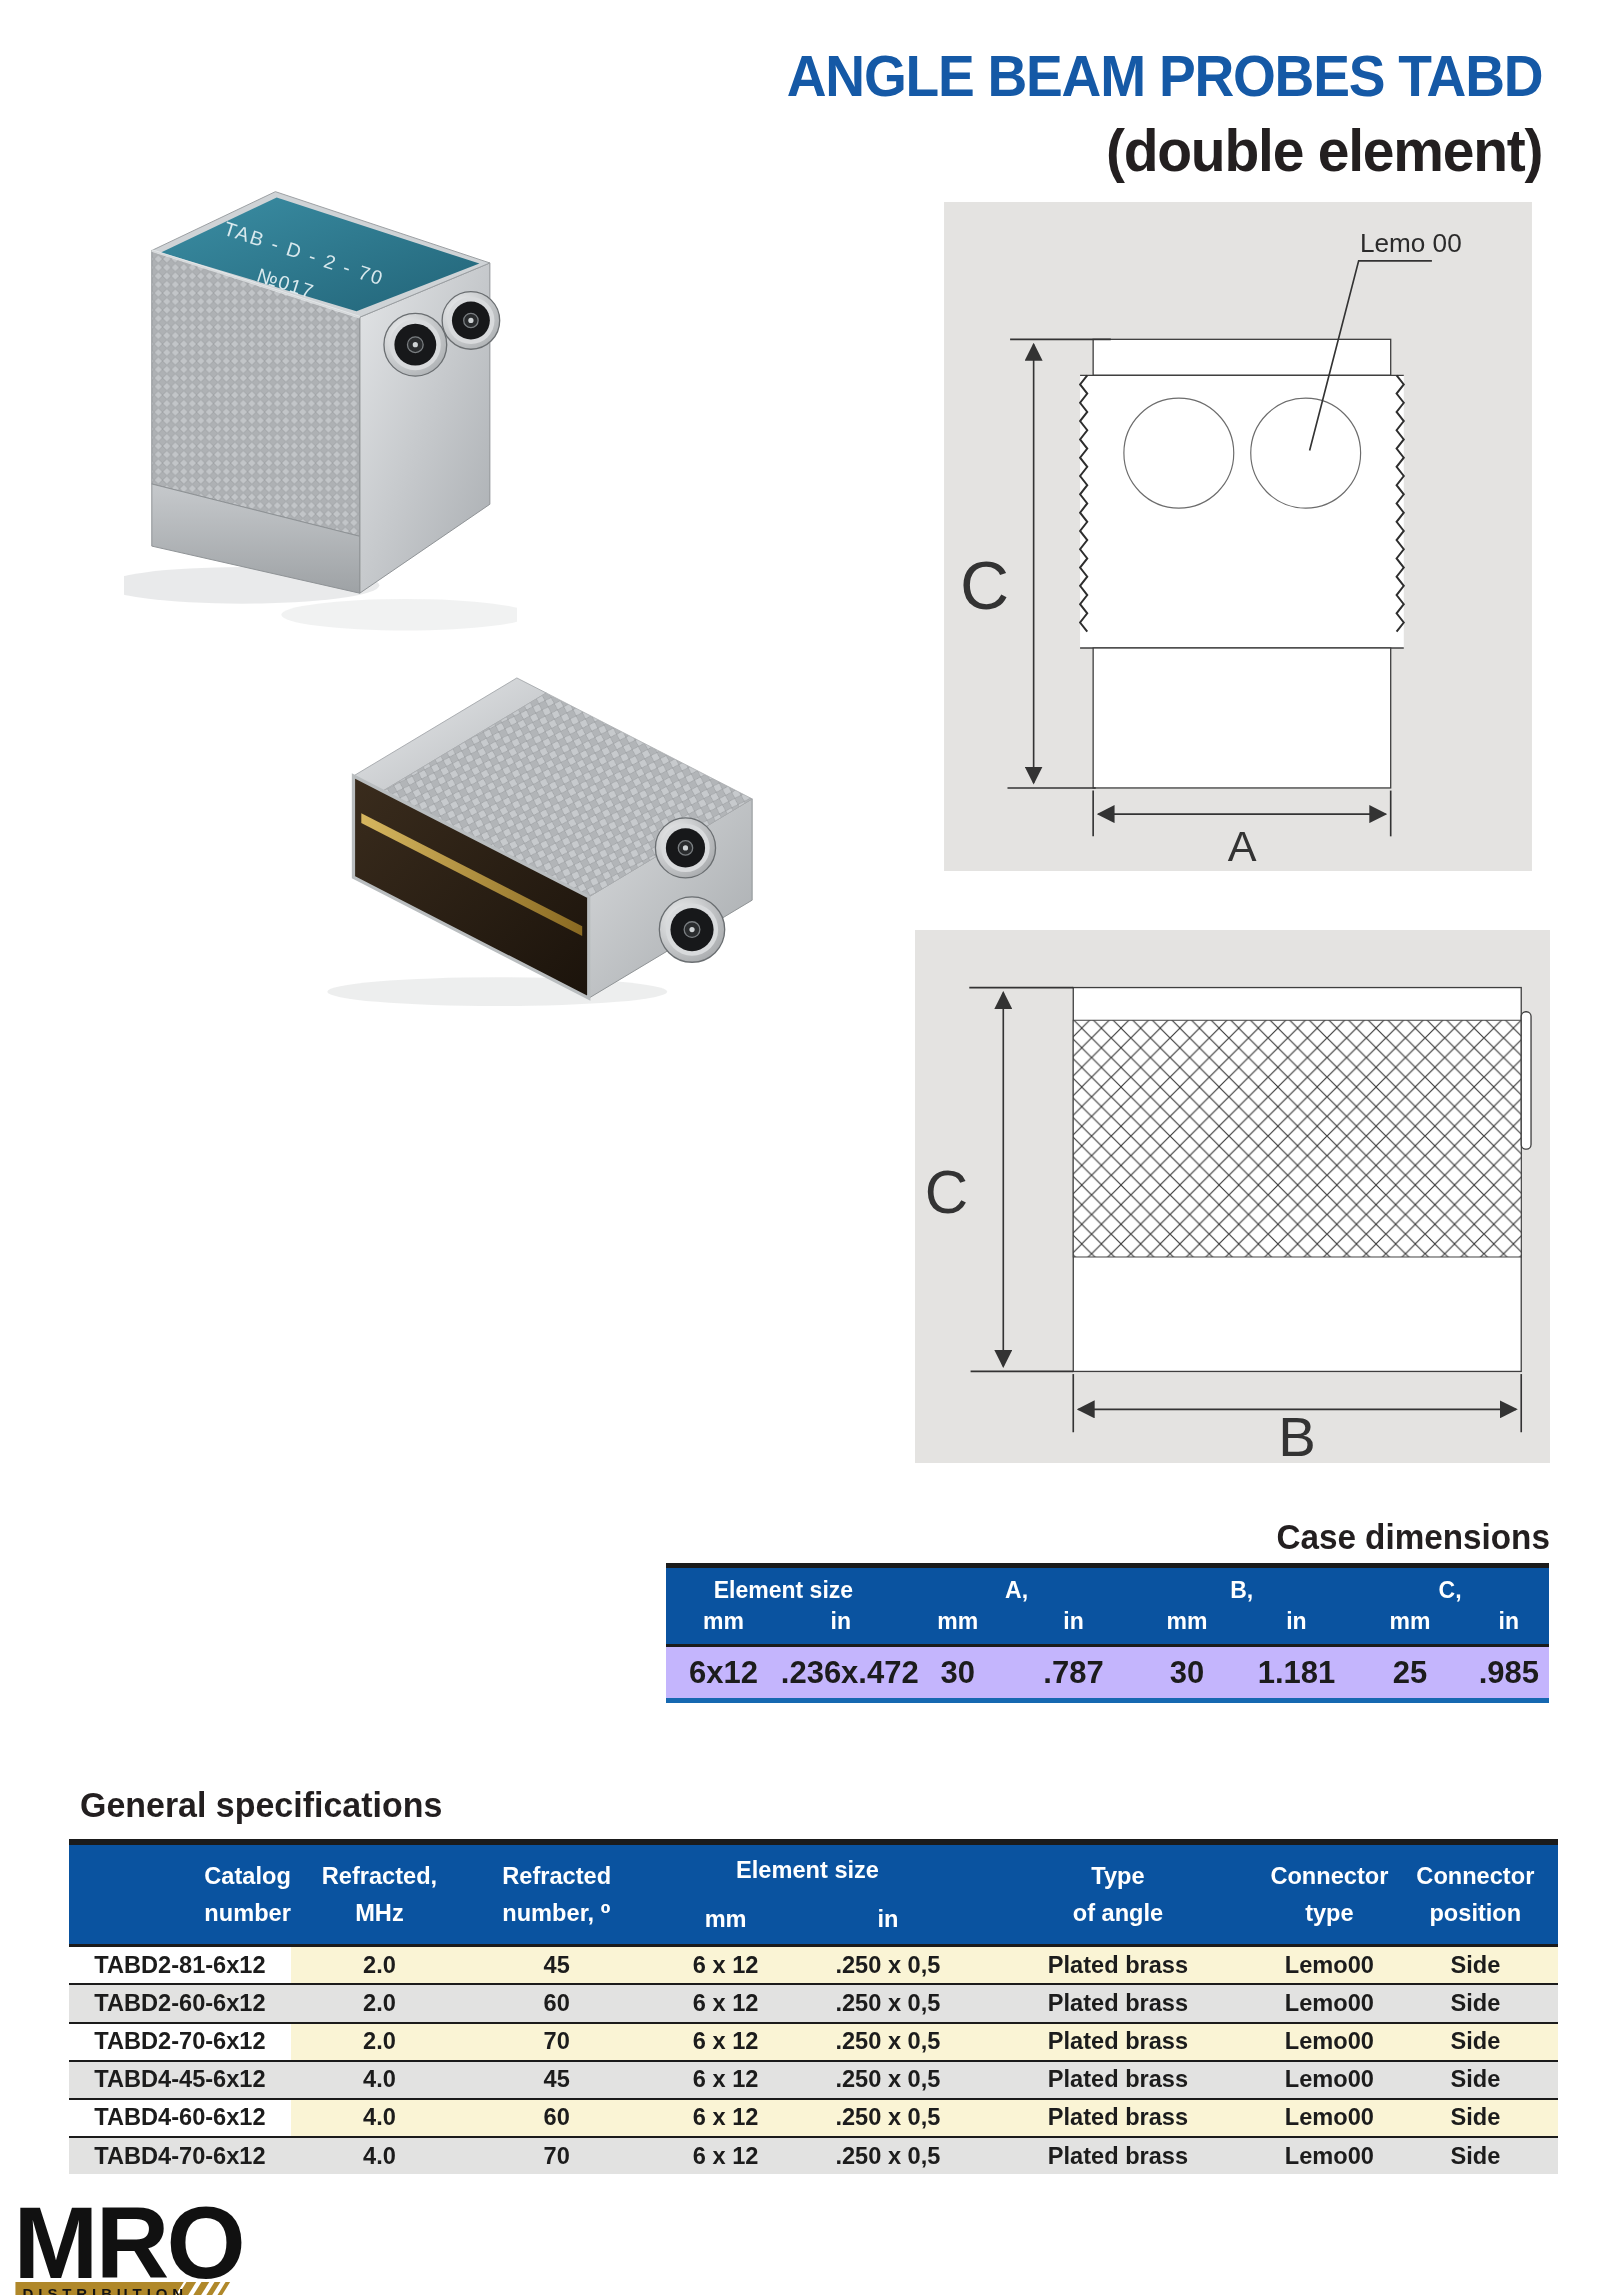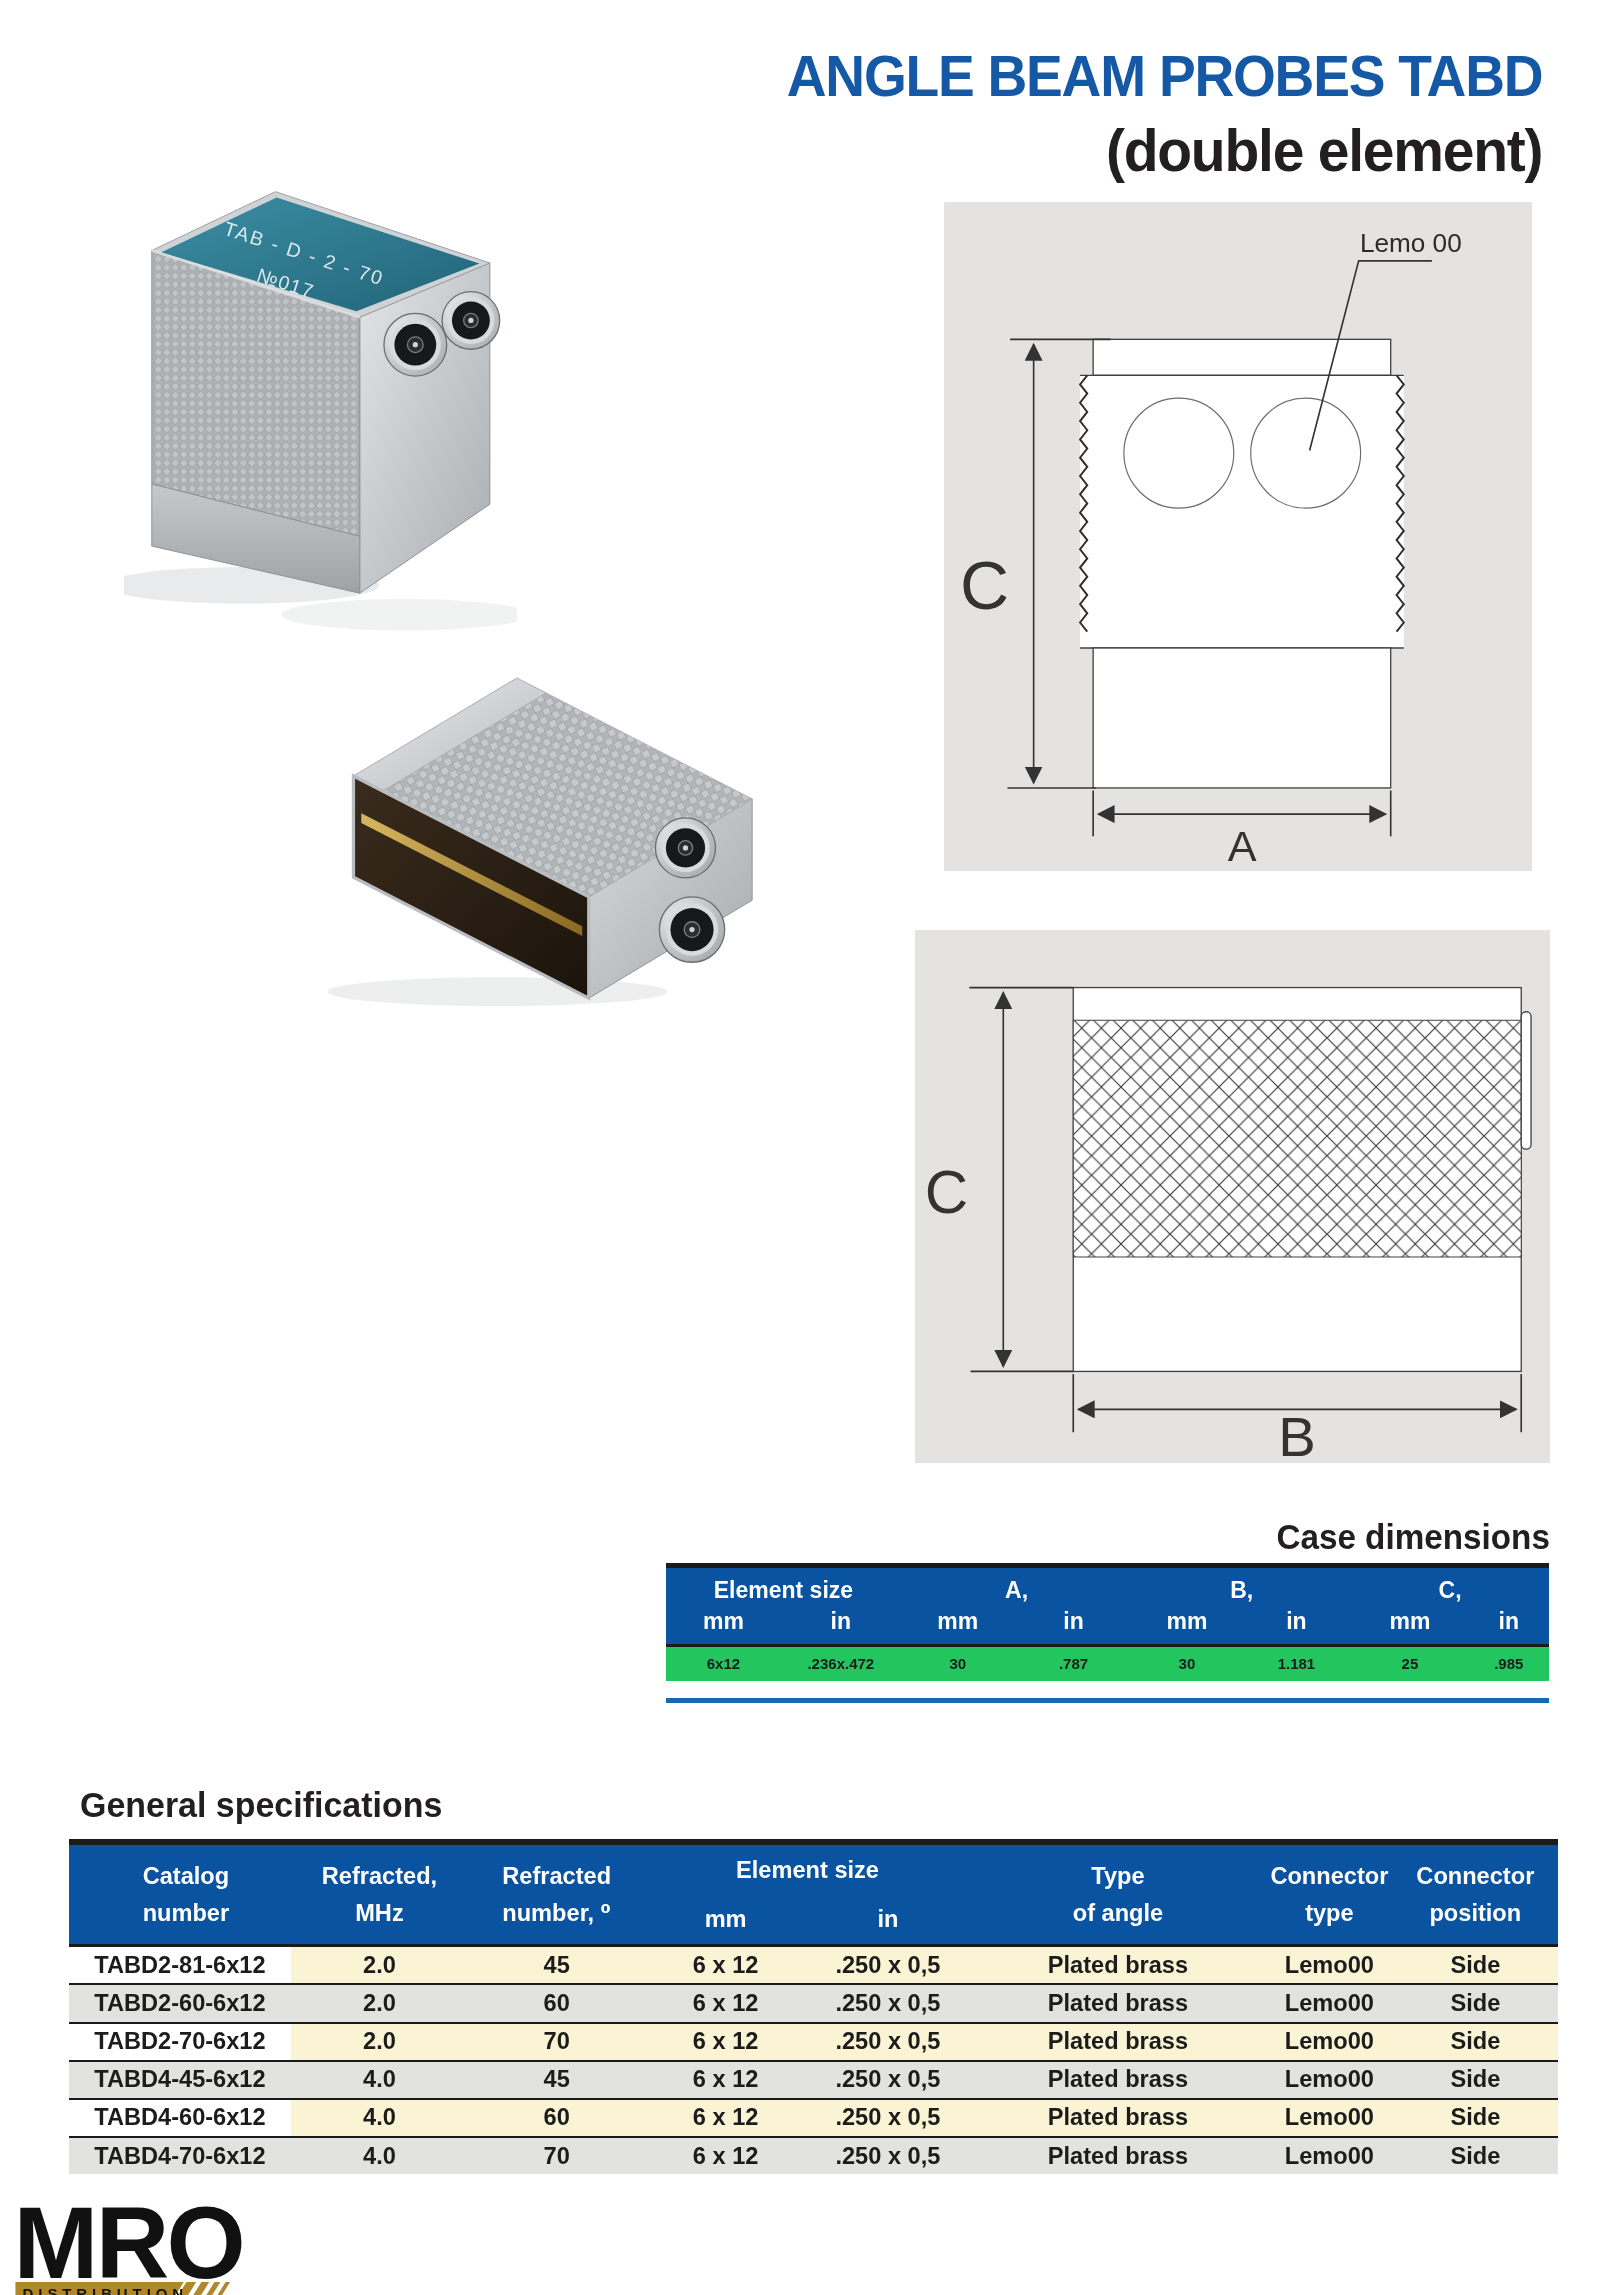--- a/index.html
+++ b/index.html
@@ -19,31 +19,31 @@
   .specs-heading{position:absolute;left:80px;top:1765px;font-size:35px;font-weight:bold;color:#231f20;
     transform:scaleX(.97);transform-origin:left center;white-space:nowrap;}
 
   
   .case-wrap{position:absolute;left:666px;top:1543px;width:883px;border-top:5.2px solid #1b1b1b;}
   table.case{width:100%;border-collapse:collapse;table-layout:fixed;}
   table.case thead th{background:#0a53a0;color:#fff;font-weight:bold;font-size:23px;padding:0;}
   table.case thead tr.grp th{padding-top:9.2px;padding-bottom:2.6px;}
   table.case thead tr.unit th{padding-top:1.3px;padding-bottom:9.2px;}
   table.case thead{border-bottom:3.3px solid #1b1b1b;}
-  table.case td{background:#22c55e;color:#1c1c1c;font-weight:bold;font-size:15px;text-align:center;
+  table.case td{background:#c4b5fd;color:#1c1c1c;font-weight:bold;font-size:31px;text-align:center;
     padding:7.9px 0 9.2px 0;}
   .case-blue-rule{position:absolute;left:666px;top:1678px;width:883px;height:5.2px;background:#1668b1;}
 
   
   .specs-wrap{position:absolute;left:69px;top:1819px;width:1489px;border-top:6.5px solid #1b1b1b;}
   table.specs{width:100%;border-collapse:collapse;table-layout:fixed;}
   table.specs thead th{background:#0a53a0;color:#fff;font-weight:bold;font-size:23.6px;
     padding:6.5px 0;text-align:center;vertical-align:middle;}
   table.specs thead th div{line-height:1.55;white-space:nowrap;}
-  table.specs thead th.cat{text-align:center;padding-left:12px;}
+  table.specs thead th.cat{text-align:right;padding-left:12px;}
   table.specs thead{border-bottom:3.3px solid #1b1b1b;}
   table.specs tbody td{font-size:23.6px;font-weight:bold;color:#1c1c1c;text-align:center;
     padding:4.6px 0;white-space:nowrap;}
   table.specs tbody tr{border-top:2.6px solid #1b1b1b;}
   table.specs tbody tr:first-child{border-top:none;}
   table.specs tbody tr:nth-child(odd) td{background:#faf4d5;}
   table.specs tbody tr:nth-child(odd) td:first-child{background:#ffffff;}
   table.specs tbody tr:nth-child(even) td{background:#e2e2e1;}
 
   svg text{font-family:"Liberation Sans","DejaVu Sans",sans-serif;}

